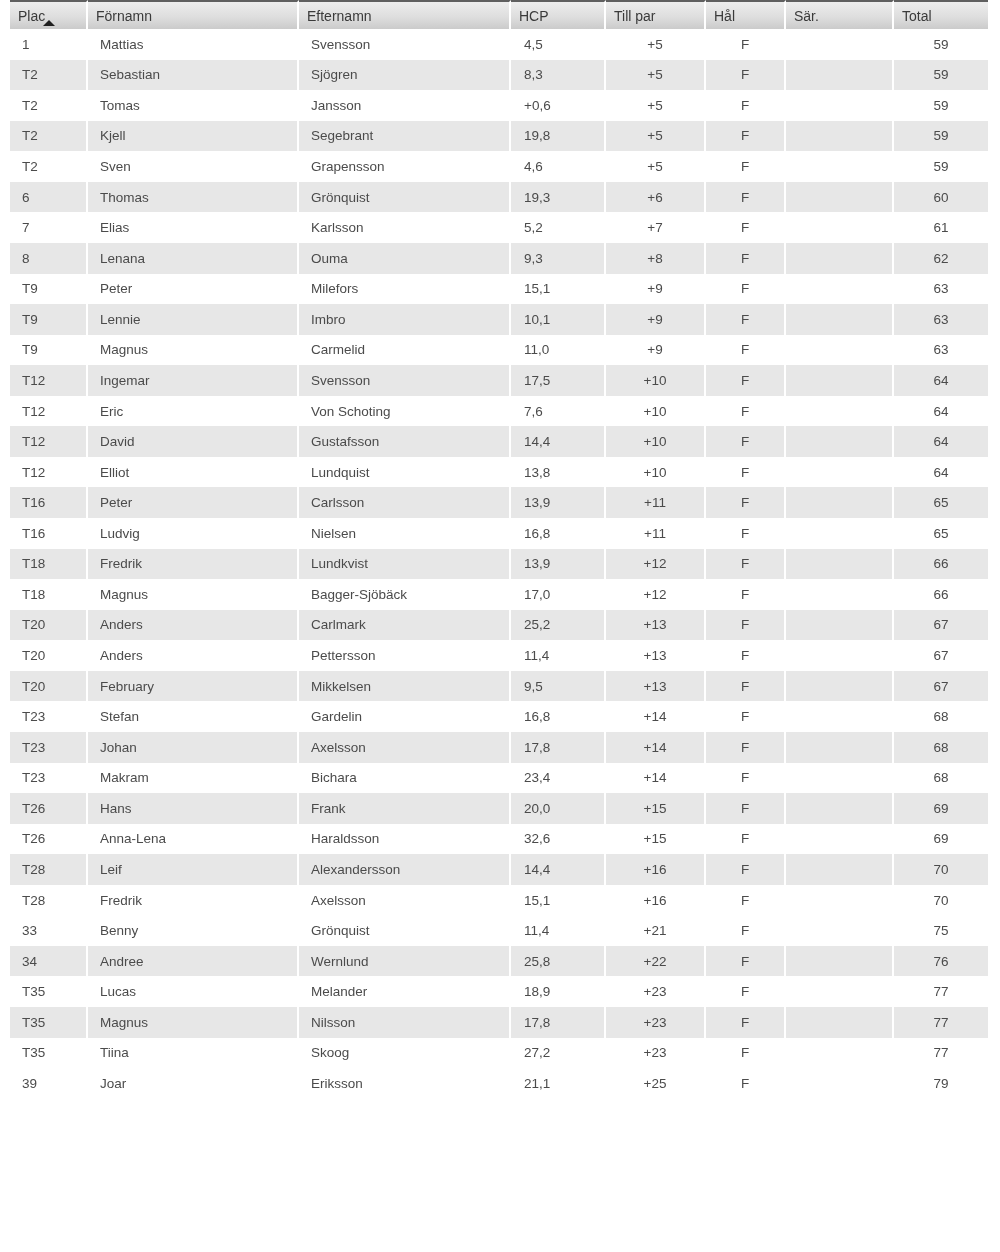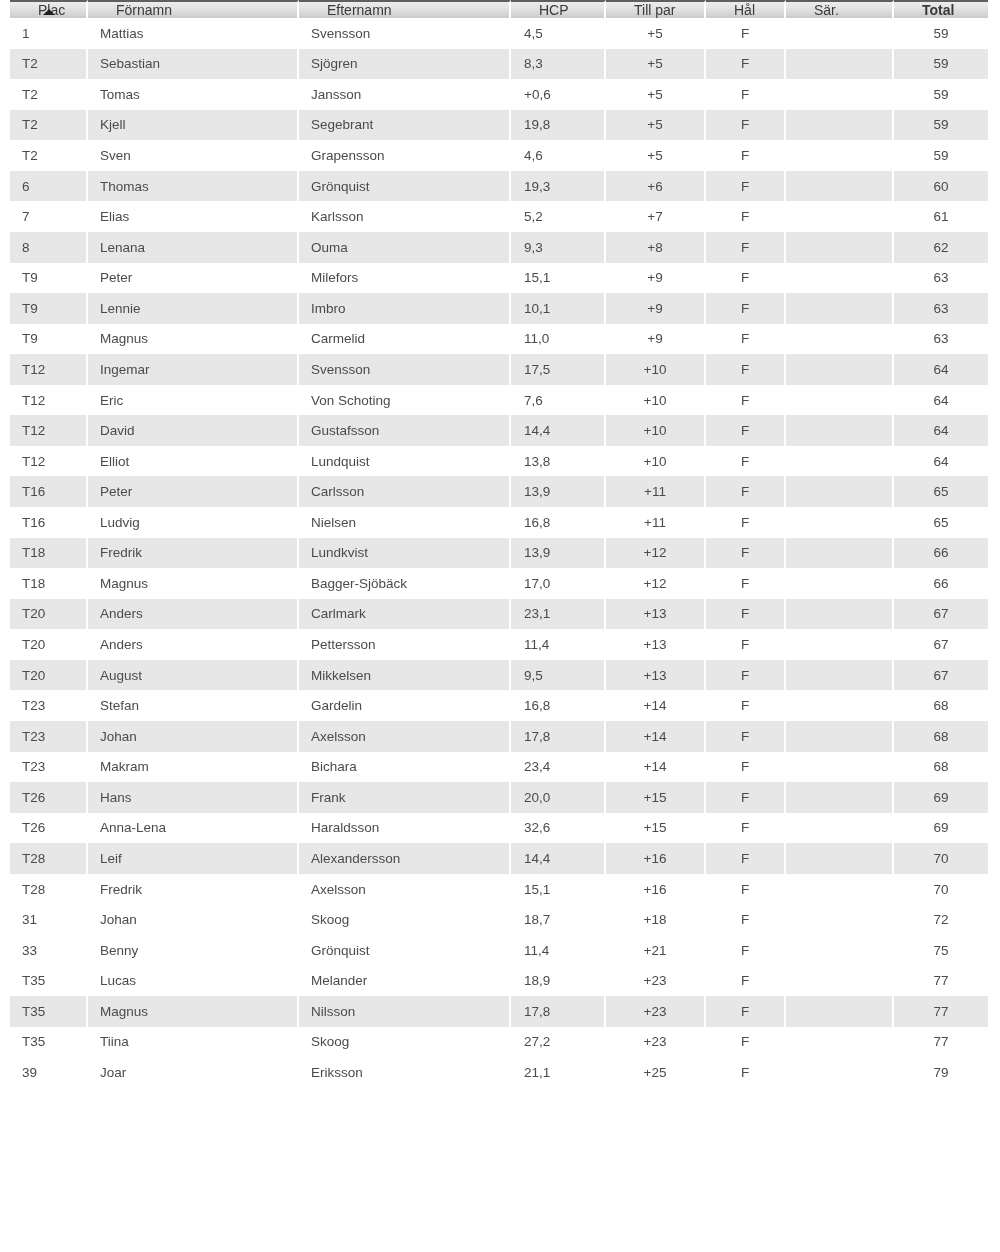--- a/index.html
+++ b/index.html
@@ -24,34 +24,34 @@
   col.c3 { width: 95px; }
   col.c4 { width: 100px; }
   col.c5 { width: 80px; }
   col.c6 { width: 108px; }
   col.c7 { width: 94px; }
 
   thead th {
     background: linear-gradient(to bottom, #ededed 0%, #dedede 55%, #cbcbcb 100%);
     border-top: 2px solid #5f5f5f;
     border-right: 2px solid #ffffff;
-    height: 18px;
+    height: 29px;
     box-sizing: border-box;
     font-size: 14px;
     font-weight: 400;
     color: #3a3a3a;
     text-align: left;
-    padding: 0 0 0 28px;
+    padding: 0 0 0 8px;
     vertical-align: middle;
     position: relative;
     cursor: pointer;
     white-space: nowrap;
     overflow: hidden;
   }
-  thead th:last-child { border-right: none; font-weight: bold; }
+  thead th:last-child { border-right: none; }
 
   tbody tr { height: 30.575px; }
   tbody tr.even { background: #e7e7e7; }
   tbody tr.odd  { background: #ffffff; }
 
   tbody td {
     box-sizing: border-box;
     border-right: 2px solid #ffffff;
     font-size: 13.5px;
     color: #4b4b4b;
@@ -310,39 +310,39 @@
           <td class="col-3">17,0</td>
           <td class="col-4">+12</td>
           <td class="col-5">F</td>
           <td class="col-6"></td>
           <td class="col-7">66</td>
         </tr>
         <tr class="even">
           <td class="col-0">T20</td>
           <td class="col-1">Anders</td>
           <td class="col-2">Carlmark</td>
-          <td class="col-3">23,1</td>
+          <td class="col-3">25,2</td>
           <td class="col-4">+13</td>
           <td class="col-5">F</td>
           <td class="col-6"></td>
           <td class="col-7">67</td>
         </tr>
         <tr class="odd">
           <td class="col-0">T20</td>
           <td class="col-1">Anders</td>
           <td class="col-2">Pettersson</td>
           <td class="col-3">11,4</td>
           <td class="col-4">+13</td>
           <td class="col-5">F</td>
           <td class="col-6"></td>
           <td class="col-7">67</td>
         </tr>
         <tr class="even">
           <td class="col-0">T20</td>
-          <td class="col-1">August</td>
+          <td class="col-1">February</td>
           <td class="col-2">Mikkelsen</td>
           <td class="col-3">9,5</td>
           <td class="col-4">+13</td>
           <td class="col-5">F</td>
           <td class="col-6"></td>
           <td class="col-7">67</td>
         </tr>
         <tr class="odd">
           <td class="col-0">T23</td>
           <td class="col-1">Stefan</td>
@@ -407,39 +407,39 @@
           <td class="col-0">T28</td>
           <td class="col-1">Fredrik</td>
           <td class="col-2">Axelsson</td>
           <td class="col-3">15,1</td>
           <td class="col-4">+16</td>
           <td class="col-5">F</td>
           <td class="col-6"></td>
           <td class="col-7">70</td>
         </tr>
         <tr class="odd">
-          <td class="col-0">31</td>
-          <td class="col-1">Johan</td>
-          <td class="col-2">Skoog</td>
-          <td class="col-3">18,7</td>
-          <td class="col-4">+18</td>
-          <td class="col-5">F</td>
-          <td class="col-6"></td>
-          <td class="col-7">72</td>
-        </tr>
-        <tr class="odd">
           <td class="col-0">33</td>
           <td class="col-1">Benny</td>
           <td class="col-2">Grönquist</td>
           <td class="col-3">11,4</td>
           <td class="col-4">+21</td>
           <td class="col-5">F</td>
           <td class="col-6"></td>
           <td class="col-7">75</td>
         </tr>
+        <tr class="even">
+          <td class="col-0">34</td>
+          <td class="col-1">Andree</td>
+          <td class="col-2">Wernlund</td>
+          <td class="col-3">25,8</td>
+          <td class="col-4">+22</td>
+          <td class="col-5">F</td>
+          <td class="col-6"></td>
+          <td class="col-7">76</td>
+        </tr>
         <tr class="odd">
           <td class="col-0">T35</td>
           <td class="col-1">Lucas</td>
           <td class="col-2">Melander</td>
           <td class="col-3">18,9</td>
           <td class="col-4">+23</td>
           <td class="col-5">F</td>
           <td class="col-6"></td>
           <td class="col-7">77</td>
         </tr>

